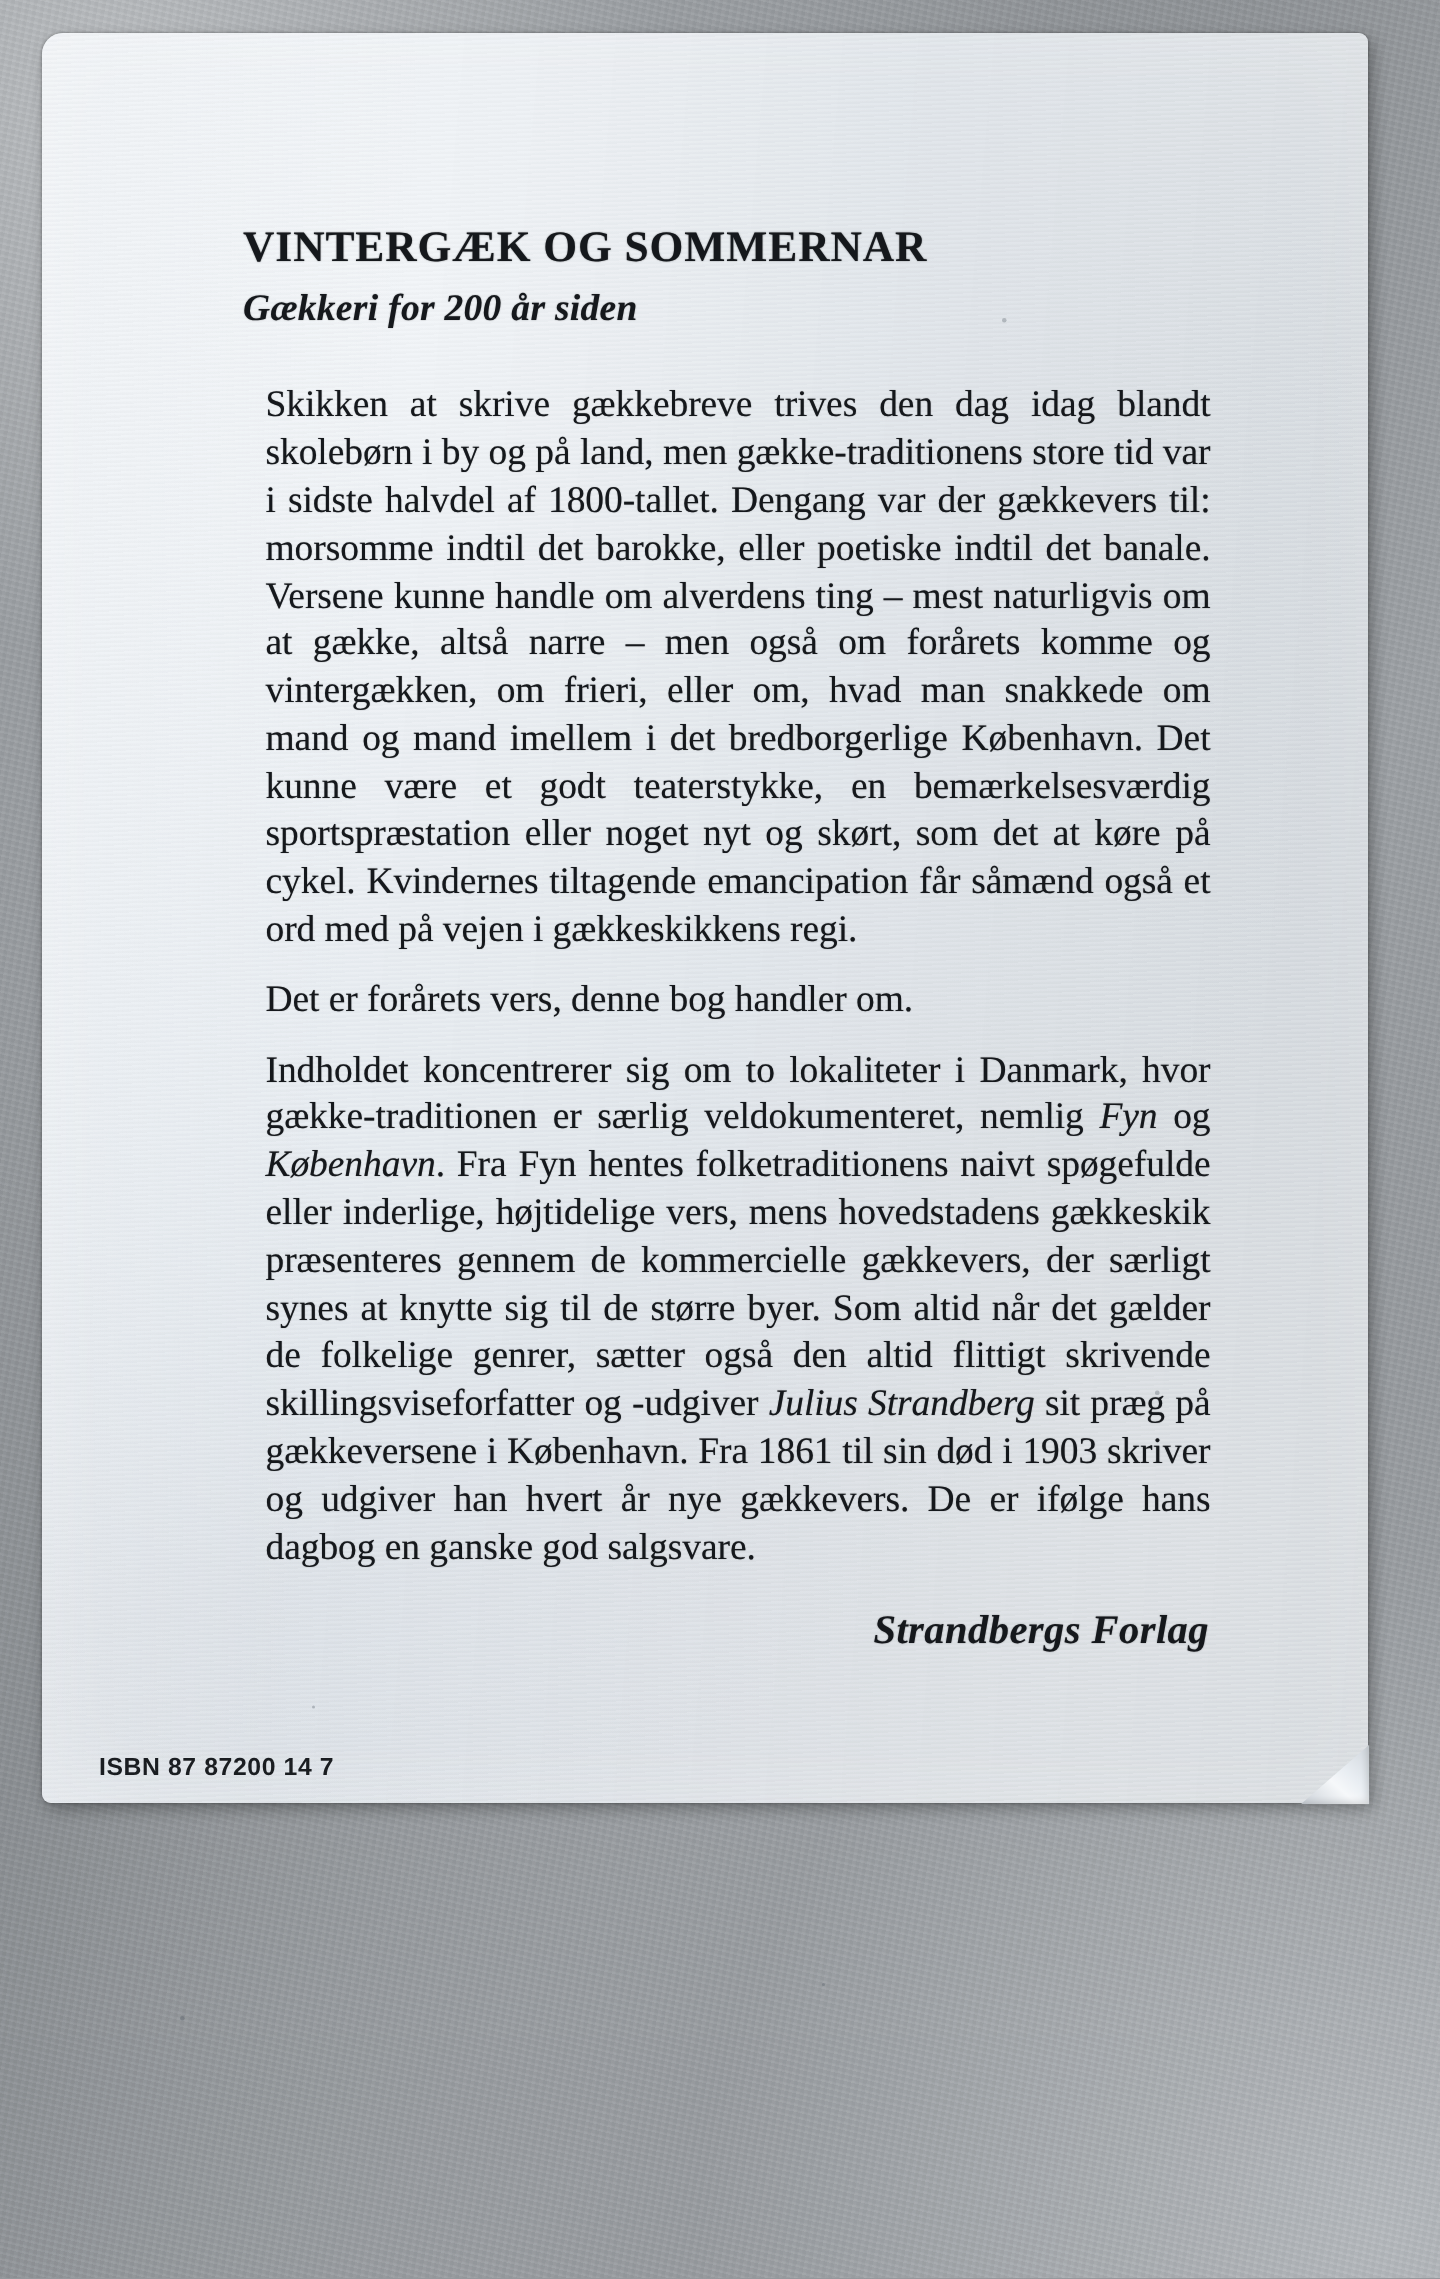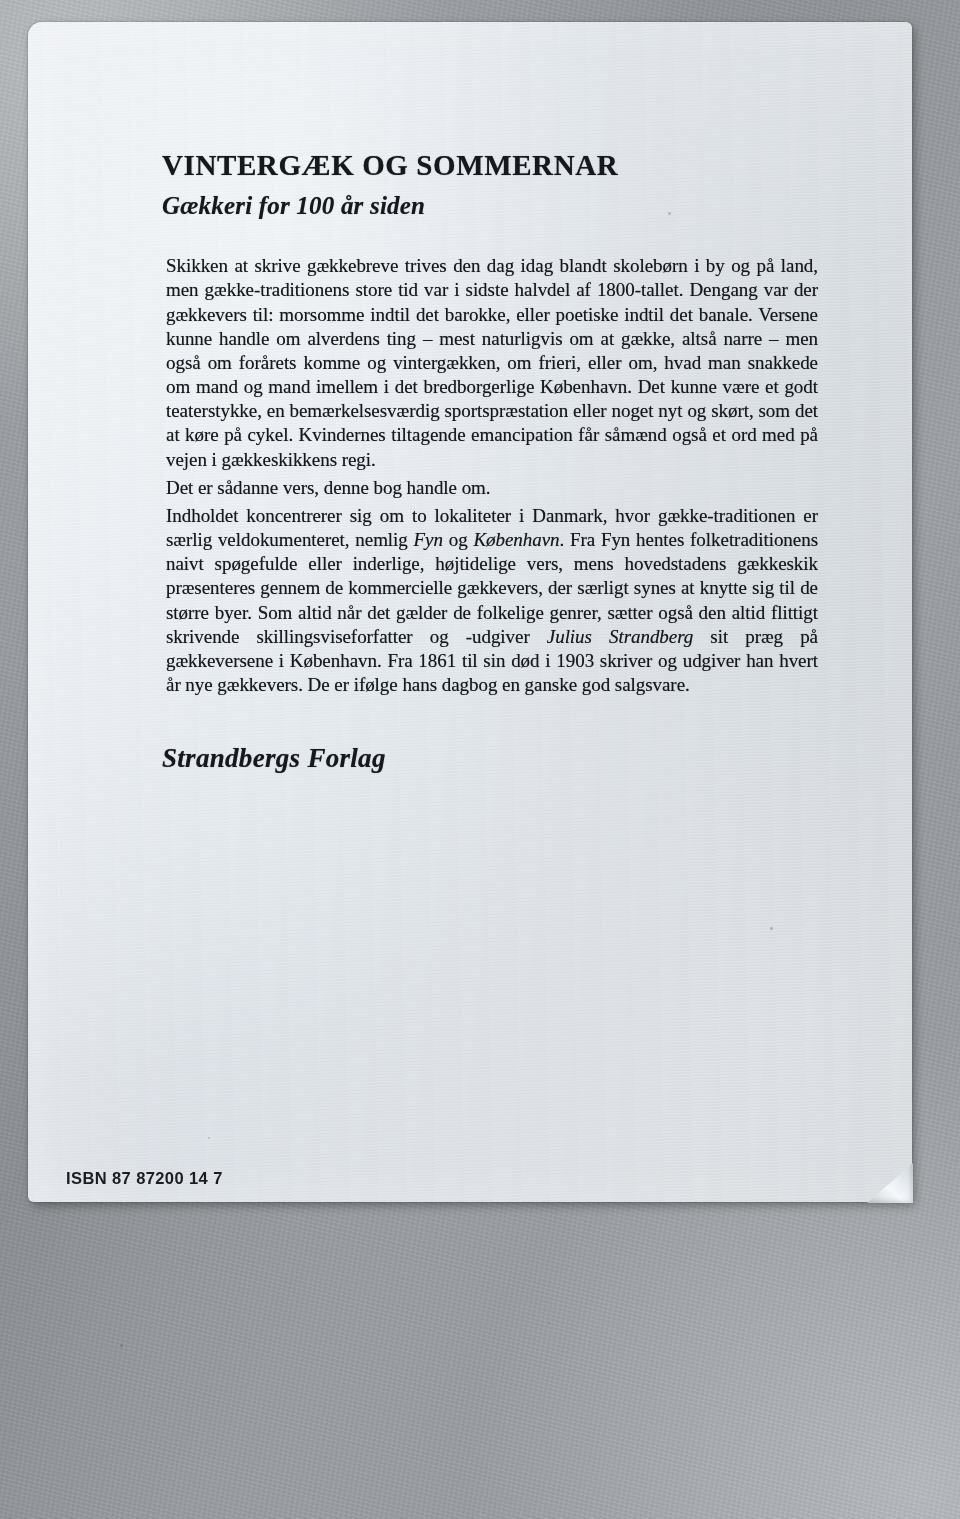--- a/index.html
+++ b/index.html
@@ -100,39 +100,40 @@
     font-size: 25px;
     font-style: italic;
     font-weight: bold;
     line-height: 1.12;
     margin: 0 0 34px 0;
     letter-spacing: 0.2px;
     text-shadow: 0 0 1px rgba(0,0,0,0.4);
   }
 
   .body-copy p {
-    margin: 4px;
-    font-size: 19px;
+    margin: 15px;
+    font-size: 25px;
     line-height: 1.272;
     text-align: justify;
     text-justify: inter-word;
     letter-spacing: -0.05px;
     text-shadow: 0 0 0.7px rgba(0,0,0,0.5);
   }
   .body-copy p.last-line-left {
     text-align: left;
   }
   .body-copy p + p {
     margin-top: 0;
   }
   .body-copy em {
   }
 
   .publisher {
-    margin-top: 46px;
+    margin-top: 24px;
+    text-align: right;
     padding-right: 16px;
     font-size: 27px;
     font-style: italic;
     font-weight: bold;
     letter-spacing: 0.3px;
     text-shadow: 0 0 1px rgba(0,0,0,0.45);
   }
 
   #isbn {
     position: absolute;
@@ -165,27 +166,27 @@
     <div class="speck" style="left:640px; top:190px; width:3px; height:3px;"></div>
     <div class="speck" style="left:742px; top:905px; width:2.5px; height:2.5px;"></div>
     <div class="speck" style="left:180px; top:1115px; width:2px; height:2px;"></div>
     <div class="speck" style="left:520px; top:1300px; width:2px; height:2px;"></div>
     <div class="speck" style="left:92px; top:1322px; width:3px; height:3px;"></div>
 
     <div id="page">
 
       <h1 class="title">VINTERGÆK OG SOMMERNAR</h1>
 
-      <h2 class="subtitle">Gækkeri for 100 år siden</h2>
+      <h2 class="subtitle">Gækkeri for 200 år siden</h2>
 
       <div class="body-copy">
 
         <p>Skikken at skrive gækkebreve trives den dag idag blandt skolebørn i by og på land, men gække-traditionens store tid var i sidste halvdel af 1800-tallet. Dengang var der gækkevers til: morsomme indtil det barokke, eller poetiske indtil det banale. Versene kunne handle om alverdens ting – mest naturligvis om at gække, altså narre – men også om forårets komme og vintergækken, om frieri, eller om, hvad man snakkede om mand og mand imellem i det bredborgerlige København. Det kunne være et godt teaterstykke, en bemærkelsesværdig sportspræstation eller noget nyt og skørt, som det at køre på cykel. Kvindernes tiltagende emancipation får såmænd også et ord med på vejen i gækkeskikkens regi.</p>
 
-        <p class="last-line-left">Det er sådanne vers, denne bog handle om.</p>
+        <p class="last-line-left">Det er forårets vers, denne bog handler om.</p>
 
         <p>Indholdet koncentrerer sig om to lokaliteter i Danmark, hvor gække-traditionen er særlig veldokumenteret, nemlig <em>Fyn</em> og <em>København</em>. Fra Fyn hentes folketraditionens naivt spøgefulde eller inderlige, højtidelige vers, mens hovedstadens gækkeskik præsenteres gennem de kommercielle gækkevers, der særligt synes at knytte sig til de større byer. Som altid når det gælder de folkelige genrer, sætter også den altid flittigt skrivende skillingsviseforfatter og -udgiver <em>Julius Strandberg</em> sit præg på gækkeversene i København. Fra 1861 til sin død i 1903 skriver og udgiver han hvert år nye gækkevers. De er ifølge hans dagbog en ganske god salgsvare.</p>
 
 
       </div>
 
       <div class="publisher">Strandbergs Forlag</div>
 
     </div>
 

